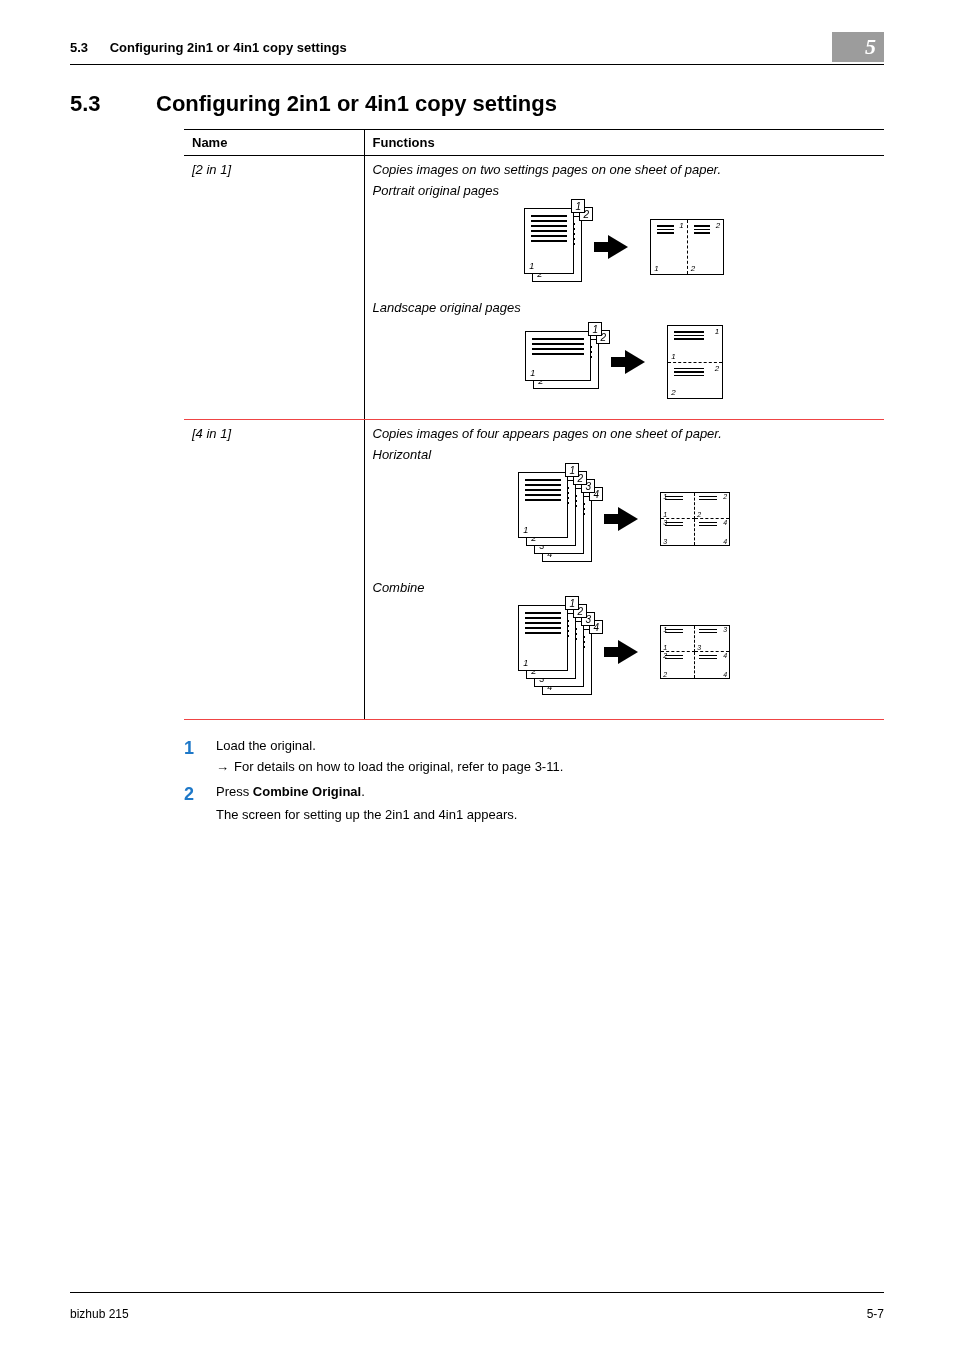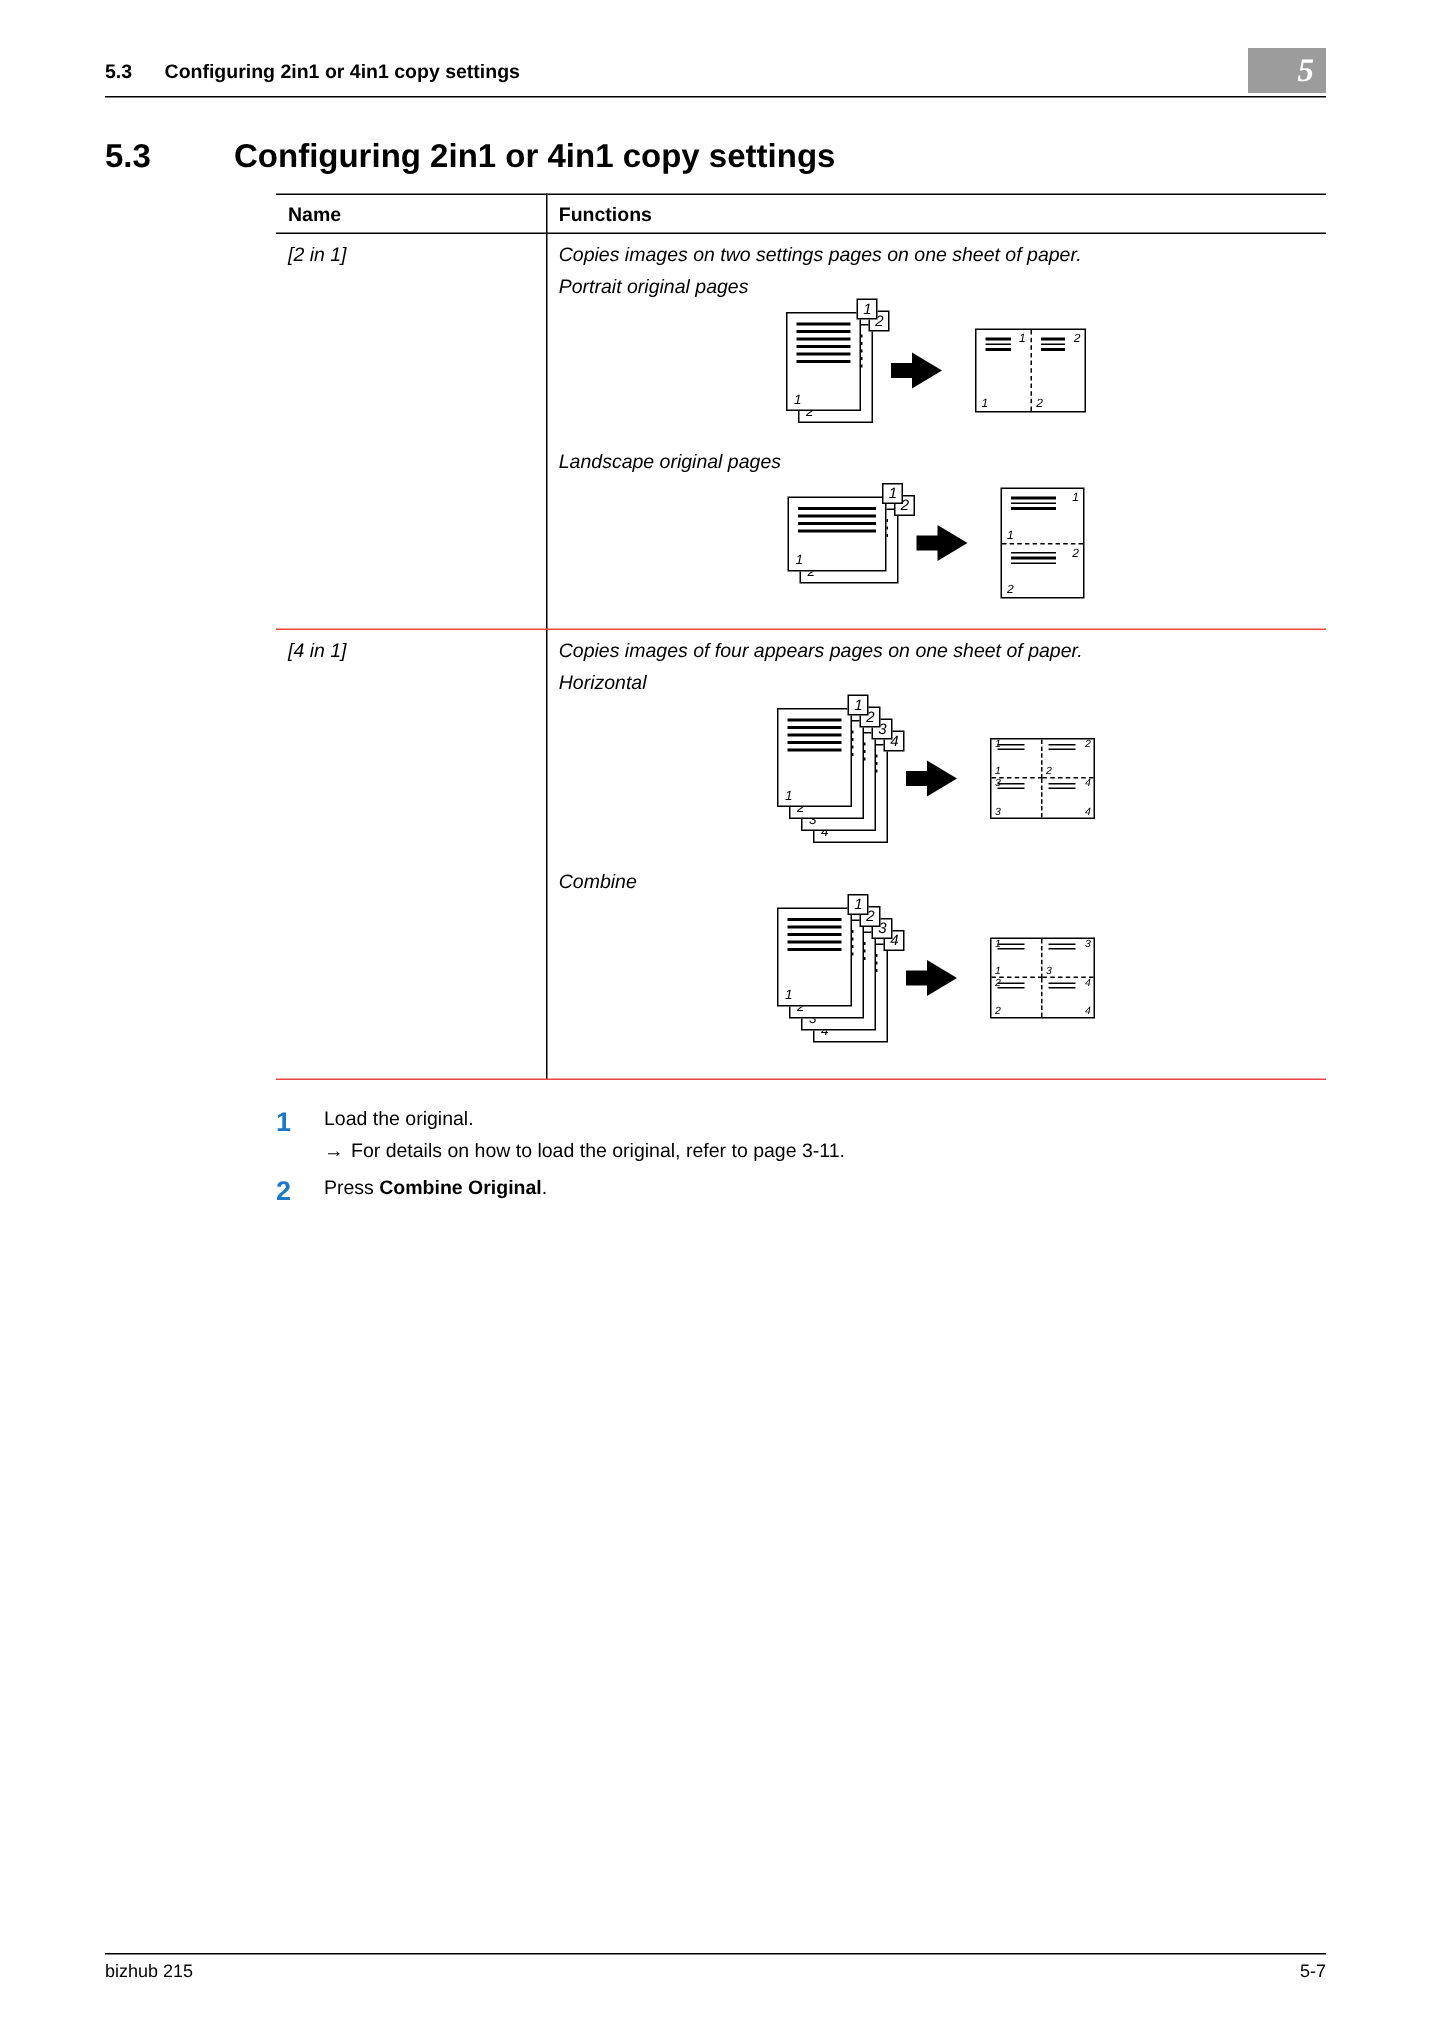--- a/index.html
+++ b/index.html
@@ -209,21 +209,21 @@
     width: 18px;
     font-size: 13px;
     font-weight: bold;
   }
   .footer {
     position: absolute;
     bottom: 30px;
     left: 70px;
     right: 70px;
     border-top: 1px solid #000;
-    padding-top: 4px;
+    padding-top: 14px;
     display: flex;
     justify-content: space-between;
     font-size: 12px;
   }
 </style>
 </head>
 <body>
 
 <div class="header-row">
   <div class="header-left">
@@ -480,20 +480,21 @@
           <div>For details on how to load the original, refer to page 3-11.</div>
         </div>
       </div>
     </div>
     <div class="step">
       <div class="step-num">2</div>
       <div class="step-body">
         <div>
           <span>Press </span><b>Combine Original</b><span>.</span>
         </div>
+        <div style="margin-top:8px;">The screen for setting up the 2in1 and 4in1 appears.</div>
       </div>
     </div>
   </div>
 </div>
 
 <div class="footer">
   <span>bizhub 215</span>
   <span>5-7</span>
 </div>
 

